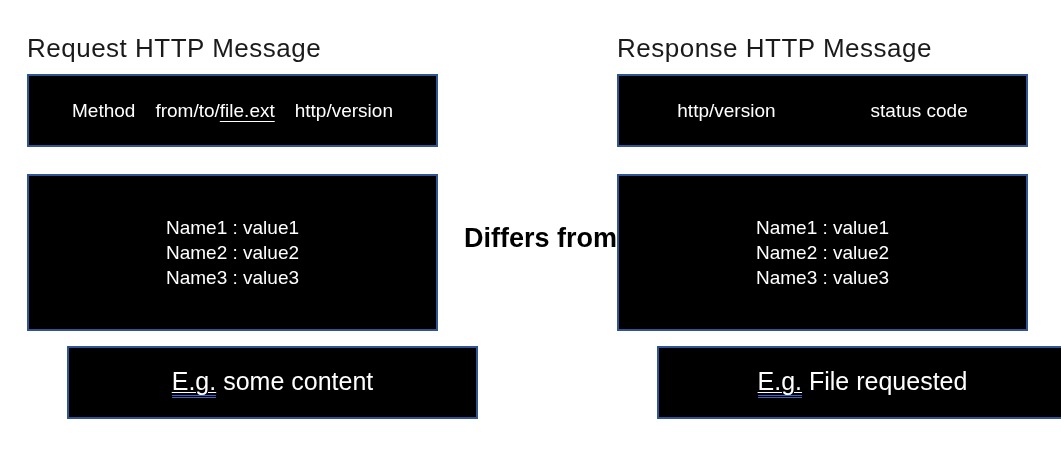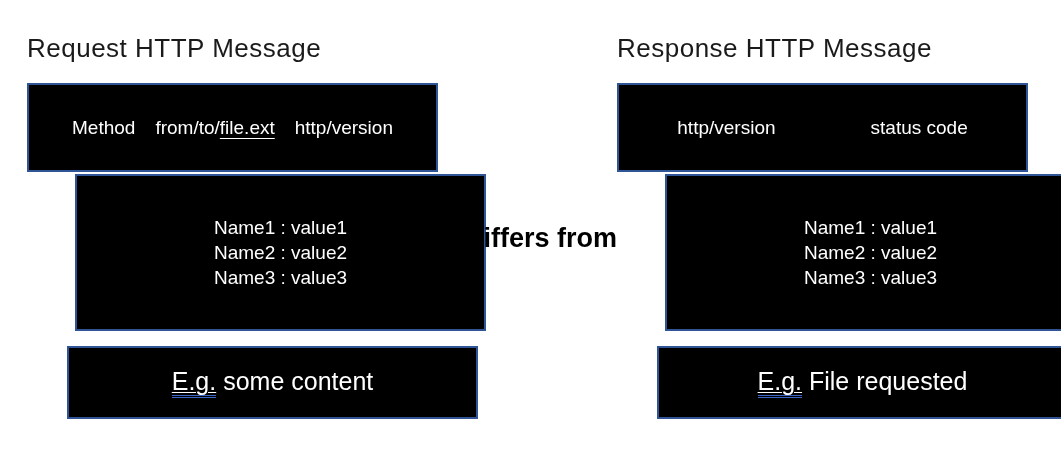--- a/index.html
+++ b/index.html
@@ -36,36 +36,35 @@
     border: 2px solid #2f5597;
     color: #ffffff;
     display: flex;
     align-items: center;
     justify-content: center;
   }
   .box.left  { left: 27px; }
   .box.right { left: 617px; }
 
   .start-line {
-    top: 83px;
-    height: 89px;
+    top: 74px;
+    height: 73px;
     font-size: 19px;
     gap: 20px;
     white-space: nowrap;
     text-align: right;
   }
   .start-line.wide-gap { gap: 95px; }
 
   .headers-box {
     top: 174px;
     height: 157px;
     font-size: 19px;
     line-height: 25px;
     flex-direction: column;
-    margin-left: 48px;
   }
 
   .body-box {
     top: 346px;
     height: 73px;
     font-size: 25px;
     white-space: nowrap;
     margin-left: 40px;
   }
 

